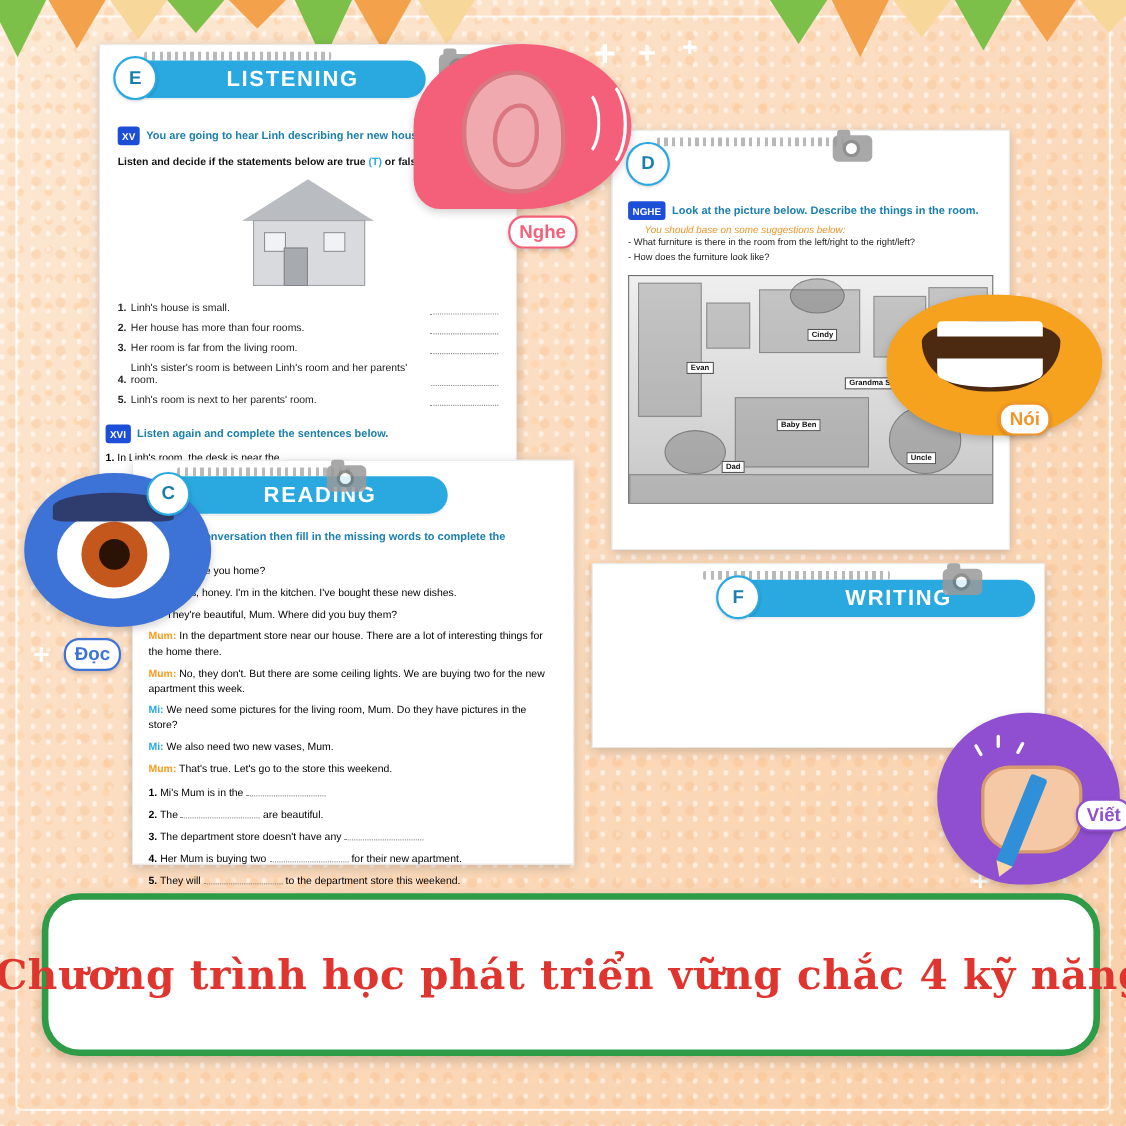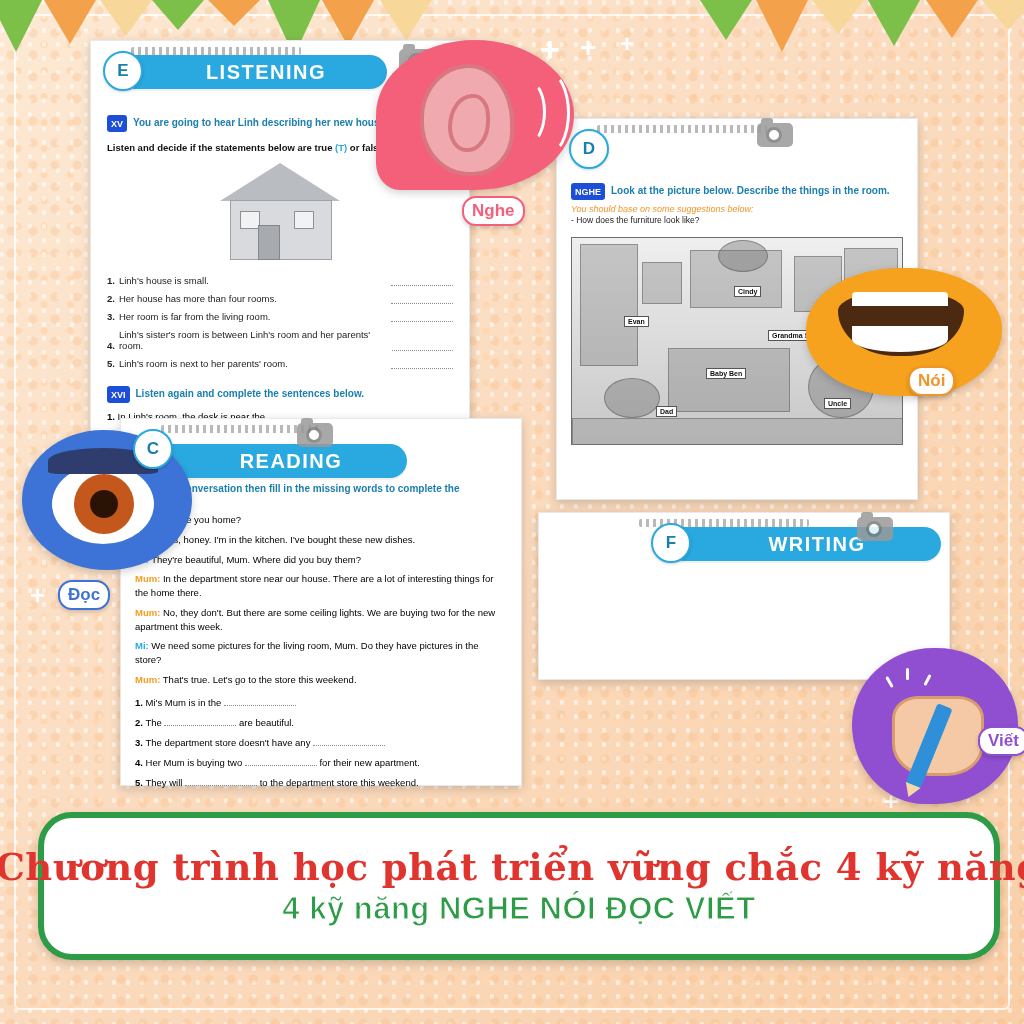--- a/index.html
+++ b/index.html
@@ -545,21 +545,21 @@
       <span>Linh's sister's room is between Linh's room and her parents' room.</span>
       <span class="ls-blank"></span>
     </div>
     <div class="ls-row">
       <b>5.</b>
       <span>Linh's room is next to her parents' room.</span>
       <span class="ls-blank"></span>
     </div>
   </div>
 
-  <div style="padding:10px 16px 0 16px;">
+  <div style="padding:10px 16px 0 5px;">
     <div class="task-line">
       <span class="num-badge">XVI</span><span>Listen again and complete the sentences below.</span>
     </div>
     <div class="num-line" style="margin-top:8px;">
       <b>1.</b>
       <span>In Linh's room, the desk is near the</span>
       <span class="dots" style="width:60px;"></span>
     </div>
     <div class="num-line">
       <b>2.</b>
@@ -572,21 +572,22 @@
   <div class="skill-head">
     <div class="banner-stripe" style="width:170px;"></div>
     <div class="letter-badge">D</div>
     <div class="cam-icon" style="left:200px; top:4px;"></div>
   </div>
 
   <div style="padding:8px 14px 0 14px;">
     <div class="task-line">
       <span class="num-badge">NGHE</span><span>Look at the picture below. Describe the things in the room.</span>
     </div>
-    <div style="font-size:9px; color:#f0952a; font-style:italic; margin-top:4px;">You should base on some suggestions below:</div>
+    <div style="font-size:9px; color:#f0952a; font-style:italic; margin-top:4px;margin-left:15px;">You should base on some suggestions below:</div>
+    <div class="body-txt" style="font-size:8.5px;">- What furniture is there in the room from the left/right to the right/left?</div>
     <div class="body-txt" style="font-size:8.5px;">- How does the furniture look like?</div>
   </div>
 
   <div class="picture-box">
     <div class="pb-shape" style="left:8px; top:6px; width:56px; height:120px;"></div>
     <div class="pb-shape" style="left:70px; top:24px; width:38px; height:40px;"></div>
     <div class="pb-shape" style="left:118px; top:12px; width:90px; height:56px;"></div>
     <div class="pb-shape" style="left:222px; top:18px; width:46px; height:54px;"></div>
     <div class="pb-shape" style="left:272px; top:10px; width:52px; height:84px;"></div>
     <div class="pb-circ" style="left:146px; top:2px; width:48px; height:30px;"></div>
@@ -601,21 +602,21 @@
     <div class="pb-name" style="left:134px; top:130px;">Baby Ben</div>
     <div class="pb-name" style="left:84px; top:168px;">Dad</div>
     <div class="pb-name" style="left:252px; top:160px;">Uncle</div>
   </div>
 </div>
 
 <div class="sheet" id="reading">
   <div class="skill-head">
     <div class="banner-stripe" style="width:160px;"></div>
     <div class="letter-badge">C</div>
-    <div class="banner" style="width:180px;margin-top:11px;">READING</div>
+    <div class="banner" style="width:180px;">READING</div>
     <div class="cam-icon" style="left:176px; top:4px;"></div>
   </div>
 
   <div style="padding:8px 14px 0 14px;">
     <div class="task-line">Read the conversation then fill in the missing words to complete the sentences.</div>
 
     <div style="margin-top:8px;">
       <div class="dialog-line">
         <span class="spk-mi">Mi:</span>
         <span>Mum, are you home?</span>
@@ -632,20 +633,24 @@
         <span class="spk-mum">Mum:</span>
         <span>In the department store near our house. There are a lot of interesting things for the home there.</span>
       </div>
       <div class="dialog-line">
         <span class="spk-mum">Mum:</span>
         <span>No, they don't. But there are some ceiling lights. We are buying two for the new apartment this week.</span>
       </div>
       <div class="dialog-line">
         <span class="spk-mi">Mi:</span>
         <span>We need some pictures for the living room, Mum. Do they have pictures in the store?</span>
+      </div>
+      <div class="dialog-line">
+        <span class="spk-mi">Mi:</span>
+        <span>We also need two new vases, Mum.</span>
       </div>
       <div class="dialog-line">
         <span class="spk-mum">Mum:</span>
         <span>That's true. Let's go to the store this weekend.</span>
       </div>
     </div>
 
     <div style="margin-top:10px;">
       <div class="num-line">
         <b>1.</b>
@@ -720,14 +725,13 @@
     <div class="pencil"></div>
   </div>
   <div class="spark" style="left:36px; top:28px; transform:rotate(-30deg);"></div>
   <div class="spark" style="left:54px; top:20px;"></div>
   <div class="spark" style="left:74px; top:26px; transform:rotate(28deg);"></div>
 </div>
 <div class="mascot-label" style="left:978px; top:726px; color:#8f4fd0; border:2px solid #8f4fd0;">Viết</div>
 
 <div id="bottom-banner">
   <div id="banner-line1">Chương trình học phát triển vững chắc 4 kỹ năng</div>
-  <div id="banner-line2">4 kỹ năng NGHE NÓI ĐỌC VIẾT</div>
 </div>
 
 </body></html>

